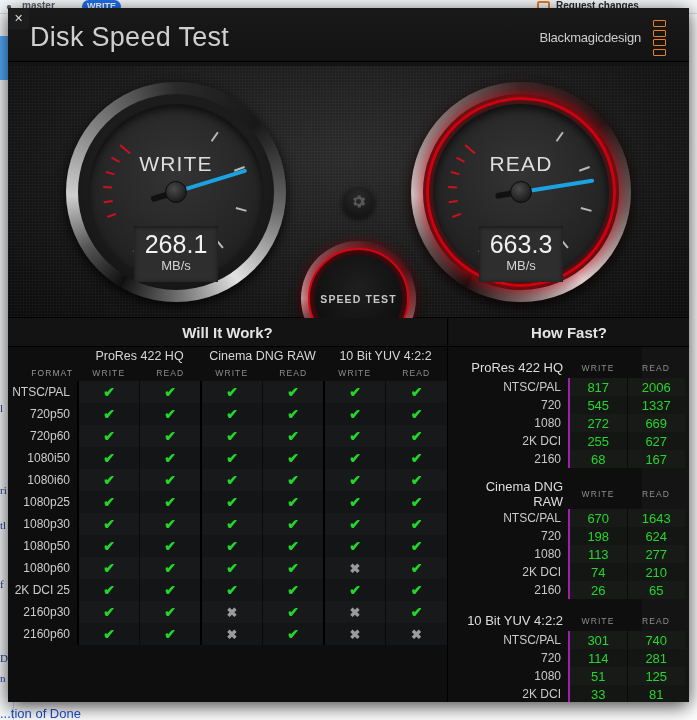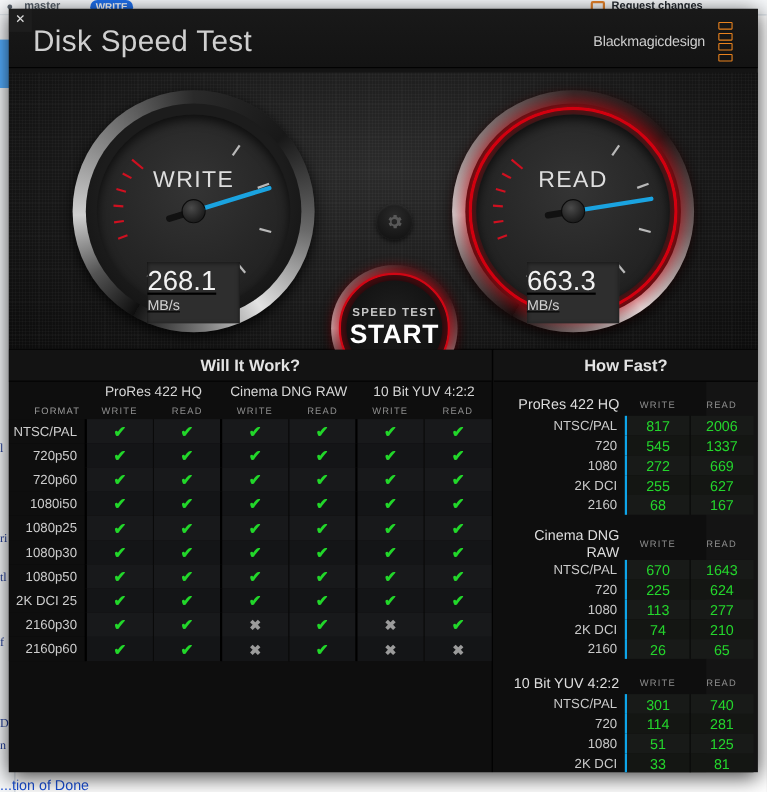--- a/index.html
+++ b/index.html
@@ -165,25 +165,24 @@
     width: 6px; height: 26px; margin-left: -3px;
     background: #111; transform-origin: 50% 0%; border-radius: 3px;
   }
   .gauge .hub {
     position: absolute; left: 50%; top: 50%;
     width: 22px; height: 22px; margin: -11px 0 0 -11px; border-radius: 50%;
     background: radial-gradient(circle at 40% 35%, #4a4a4a, #1e1e1e 70%);
     border: 1px solid #0b0b0b;
   }
   .gauge .readout {
-    position: absolute; left: 50%; top: 134px; margin-left: -42px;
+    position: absolute; left: 50%; top: 122px; margin-left: -42px;
     width: 84px; height: 56px;
     background: #2e2e2e; box-shadow: inset 0 1px 4px rgba(0,0,0,0.55);
-    text-align: left;
-    text-decoration: underline;
+    text-align: center;
   }
   .gauge .readout .val {
     display: block; margin-top: 4px; font-size: 25px; color: #f1f1f1; font-weight: 300;
   }
   .gauge .readout .unit {
     display: block; margin-top: -1px; font-size: 13px; color: #d2d2d2;
   }
 
   
   #gear-button {
@@ -273,21 +272,21 @@
     text-align: center; font-size: 8.5px; color: #8e8e8e; letter-spacing: 1.1px;
     font-weight: normal; height: 21px;
   }
   .hf-table tbody tr { height: 18px; }
   .hf-table td.lbl { text-align: right; padding-right: 7px; font-size: 12px; color: #c9c9c9; }
   .hf-table td.num {
     text-align: center; font-size: 13px; color: #24d62c;
     background: #181a18; border-left: 1px solid #0a0a0a;
   }
   .hf-table tbody tr:nth-child(even) td.num { background: #141613; }
-  .hf-table td.num.first { border-left: 2px solid #0ea5e9; }
+  .hf-table td.num.first { border-left: 2px solid #a21caf; }
 </style>
 </head>
 <body>
 
 <div id="bg-page">
   <div id="bg-topbar">
     <span id="bg-commit-icon">●</span>
     <span id="bg-branch">master</span>
     <span id="bg-open-badge">WRITE</span>
     <span id="bg-req-icon"></span>
@@ -356,21 +355,20 @@
     <div id="gear-button">
       <svg width="17" height="17" viewBox="0 0 24 24" aria-hidden="true">
         <path fill="#585858" d="M19.4 13a7.8 7.8 0 0 0 0-2l2-1.5-2-3.4-2.4 1a7.6 7.6 0 0 0-1.7-1l-.4-2.6h-3.9l-.4 2.6a7.6 7.6 0 0 0-1.7 1l-2.4-1-2 3.4L6.6 11a7.8 7.8 0 0 0 0 2l-2 1.5 2 3.4 2.4-1c.5.4 1.1.8 1.7 1l.4 2.6h3.9l.4-2.6c.6-.2 1.2-.6 1.7-1l2.4 1 2-3.4-2-1.5zM12 15.5A3.5 3.5 0 1 1 15.5 12 3.5 3.5 0 0 1 12 15.5z"></path>
       </svg>
     </div>
 
     <div id="start-button">
       <div class="sb-ring"></div>
       <div class="sb-face">
         <div id="start-sub">SPEED TEST</div>
-        <div id="start-main">START</div>
       </div>
     </div>
 
     <div class="gauge" id="gauge-read">
       <div class="bezel">
           <div class="bezel-in"></div>
         </div>
       <div class="glowring"></div>
       <div class="face">
         <div class="ticks">
@@ -463,20 +461,29 @@
             <tr>
               <td class="fmt">1080i50</td>
               <td class="cell grp-start"><span class="ok">✔</span></td>
               <td class="cell"><span class="ok">✔</span></td>
               <td class="cell grp-start"><span class="ok">✔</span></td>
               <td class="cell"><span class="ok">✔</span></td>
               <td class="cell grp-start"><span class="ok">✔</span></td>
               <td class="cell"><span class="ok">✔</span></td>
             </tr>
             <tr>
+              <td class="fmt">1080i60</td>
+              <td class="cell grp-start"><span class="ok">✔</span></td>
+              <td class="cell"><span class="ok">✔</span></td>
+              <td class="cell grp-start"><span class="ok">✔</span></td>
+              <td class="cell"><span class="ok">✔</span></td>
+              <td class="cell grp-start"><span class="ok">✔</span></td>
+              <td class="cell"><span class="ok">✔</span></td>
+            </tr>
+            <tr>
               <td class="fmt">1080p25</td>
               <td class="cell grp-start"><span class="ok">✔</span></td>
               <td class="cell"><span class="ok">✔</span></td>
               <td class="cell grp-start"><span class="ok">✔</span></td>
               <td class="cell"><span class="ok">✔</span></td>
               <td class="cell grp-start"><span class="ok">✔</span></td>
               <td class="cell"><span class="ok">✔</span></td>
             </tr>
             <tr>
               <td class="fmt">1080p30</td>
@@ -487,20 +494,29 @@
               <td class="cell grp-start"><span class="ok">✔</span></td>
               <td class="cell"><span class="ok">✔</span></td>
             </tr>
             <tr>
               <td class="fmt">1080p50</td>
               <td class="cell grp-start"><span class="ok">✔</span></td>
               <td class="cell"><span class="ok">✔</span></td>
               <td class="cell grp-start"><span class="ok">✔</span></td>
               <td class="cell"><span class="ok">✔</span></td>
               <td class="cell grp-start"><span class="ok">✔</span></td>
+              <td class="cell"><span class="ok">✔</span></td>
+            </tr>
+            <tr>
+              <td class="fmt">1080p60</td>
+              <td class="cell grp-start"><span class="ok">✔</span></td>
+              <td class="cell"><span class="ok">✔</span></td>
+              <td class="cell grp-start"><span class="ok">✔</span></td>
+              <td class="cell"><span class="ok">✔</span></td>
+              <td class="cell grp-start"><span class="no">✖</span></td>
               <td class="cell"><span class="ok">✔</span></td>
             </tr>
             <tr>
               <td class="fmt">2K DCI 25</td>
               <td class="cell grp-start"><span class="ok">✔</span></td>
               <td class="cell"><span class="ok">✔</span></td>
               <td class="cell grp-start"><span class="ok">✔</span></td>
               <td class="cell"><span class="ok">✔</span></td>
               <td class="cell grp-start"><span class="ok">✔</span></td>
               <td class="cell"><span class="ok">✔</span></td>
@@ -588,21 +604,21 @@
                 </tr>
               </thead>
               <tbody>
                 <tr>
                   <td class="lbl">NTSC/PAL</td>
                   <td class="num first">670</td>
                   <td class="num">1643</td>
                 </tr>
                 <tr>
                   <td class="lbl">720</td>
-                  <td class="num first">225</td>
+                  <td class="num first">198</td>
                   <td class="num">624</td>
                 </tr>
                 <tr>
                   <td class="lbl">1080</td>
                   <td class="num first">113</td>
                   <td class="num">277</td>
                 </tr>
                 <tr>
                   <td class="lbl">2K DCI</td>
                   <td class="num first">74</td>

